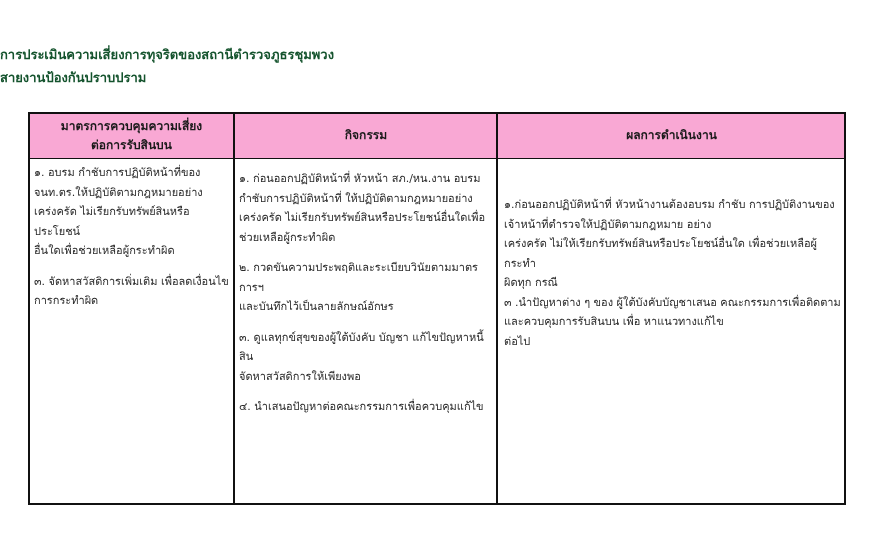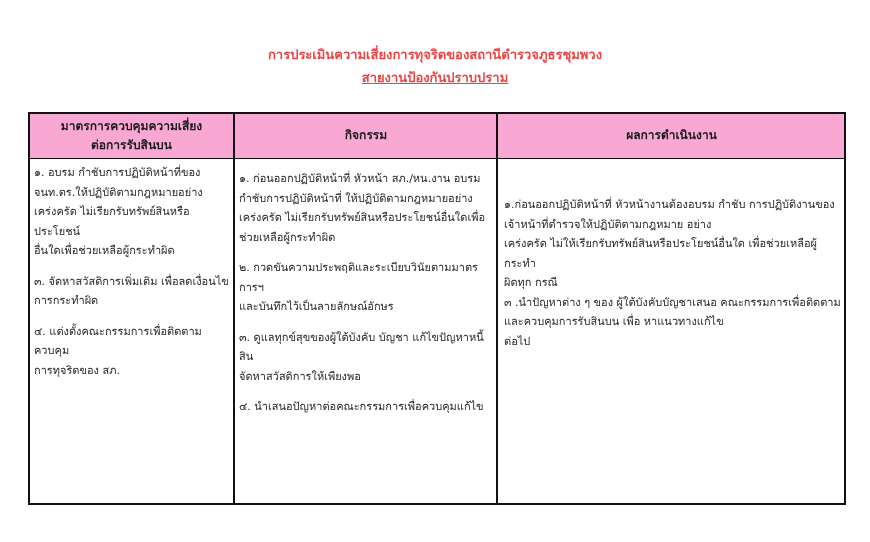--- a/index.html
+++ b/index.html
@@ -12,28 +12,27 @@
       height: 542px;
       position: relative;
       overflow: hidden;
       font-family: "DejaVu Sans", "Liberation Sans", sans-serif;
       color: #222222;
     }
     .doc-title {
       position: absolute;
       left: 0;
       width: 870px;
-      text-align: center;
       font-weight: bold;
       font-size: 13px;
-      color: #ef4444;
+      color: #14532d;
       line-height: 18px;
     }
     .doc-title.line1 { top: 46px; }
-    .doc-title.line2 { top: 69px; text-decoration: underline; }
+    .doc-title.line2 { top: 69px; }
 
     .risk-table {
       position: absolute;
       left: 28px;
       top: 112px;
       width: 818px;
       height: 393px;
       border: 2px solid #111111;
       box-sizing: border-box;
     }
@@ -102,22 +101,20 @@
   <div class="col-divider" style="left:203px;"></div>
   <div class="col-divider" style="left:466px;"></div>
 
   <div class="body-cell measures" style="left:4px; width:198px; padding-top:3px;">
     <div class="item">๑. อบรม กำชับการปฏิบัติหน้าที่ของ
 จนท.ตร.ให้ปฏิบัติตามกฎหมายอย่าง
 เคร่งครัด ไม่เรียกรับทรัพย์สินหรือประโยชน์
 อื่นใดเพื่อช่วยเหลือผู้กระทำผิด</div>
     <div class="item">๓. จัดหาสวัสดิการเพิ่มเติม เพื่อลดเงื่อนไข
 การกระทำผิด</div>
-    <div class="item">๔. แต่งตั้งคณะกรรมการเพื่อติดตามควบคุม
-การทุจริตของ สภ.</div>
   </div>
 
   <div class="body-cell activities" style="left:209px; width:258px; padding-top:9px;">
     <div class="item">๑. ก่อนออกปฏิบัติหน้าที่ หัวหน้า สภ./หน.งาน อบรม
 กำชับการปฏิบัติหน้าที่ ให้ปฏิบัติตามกฎหมายอย่าง
 เคร่งครัด ไม่เรียกรับทรัพย์สินหรือประโยชน์อื่นใดเพื่อ
 ช่วยเหลือผู้กระทำผิด</div>
     <div class="item">๒. กวดขันความประพฤติและระเบียบวินัยตามมาตรการฯ
 และบันทึกไว้เป็นลายลักษณ์อักษร</div>
     <div class="item">๓. ดูแลทุกข์สุขของผู้ใต้บังคับ บัญชา แก้ไขปัญหาหนี้สิน

